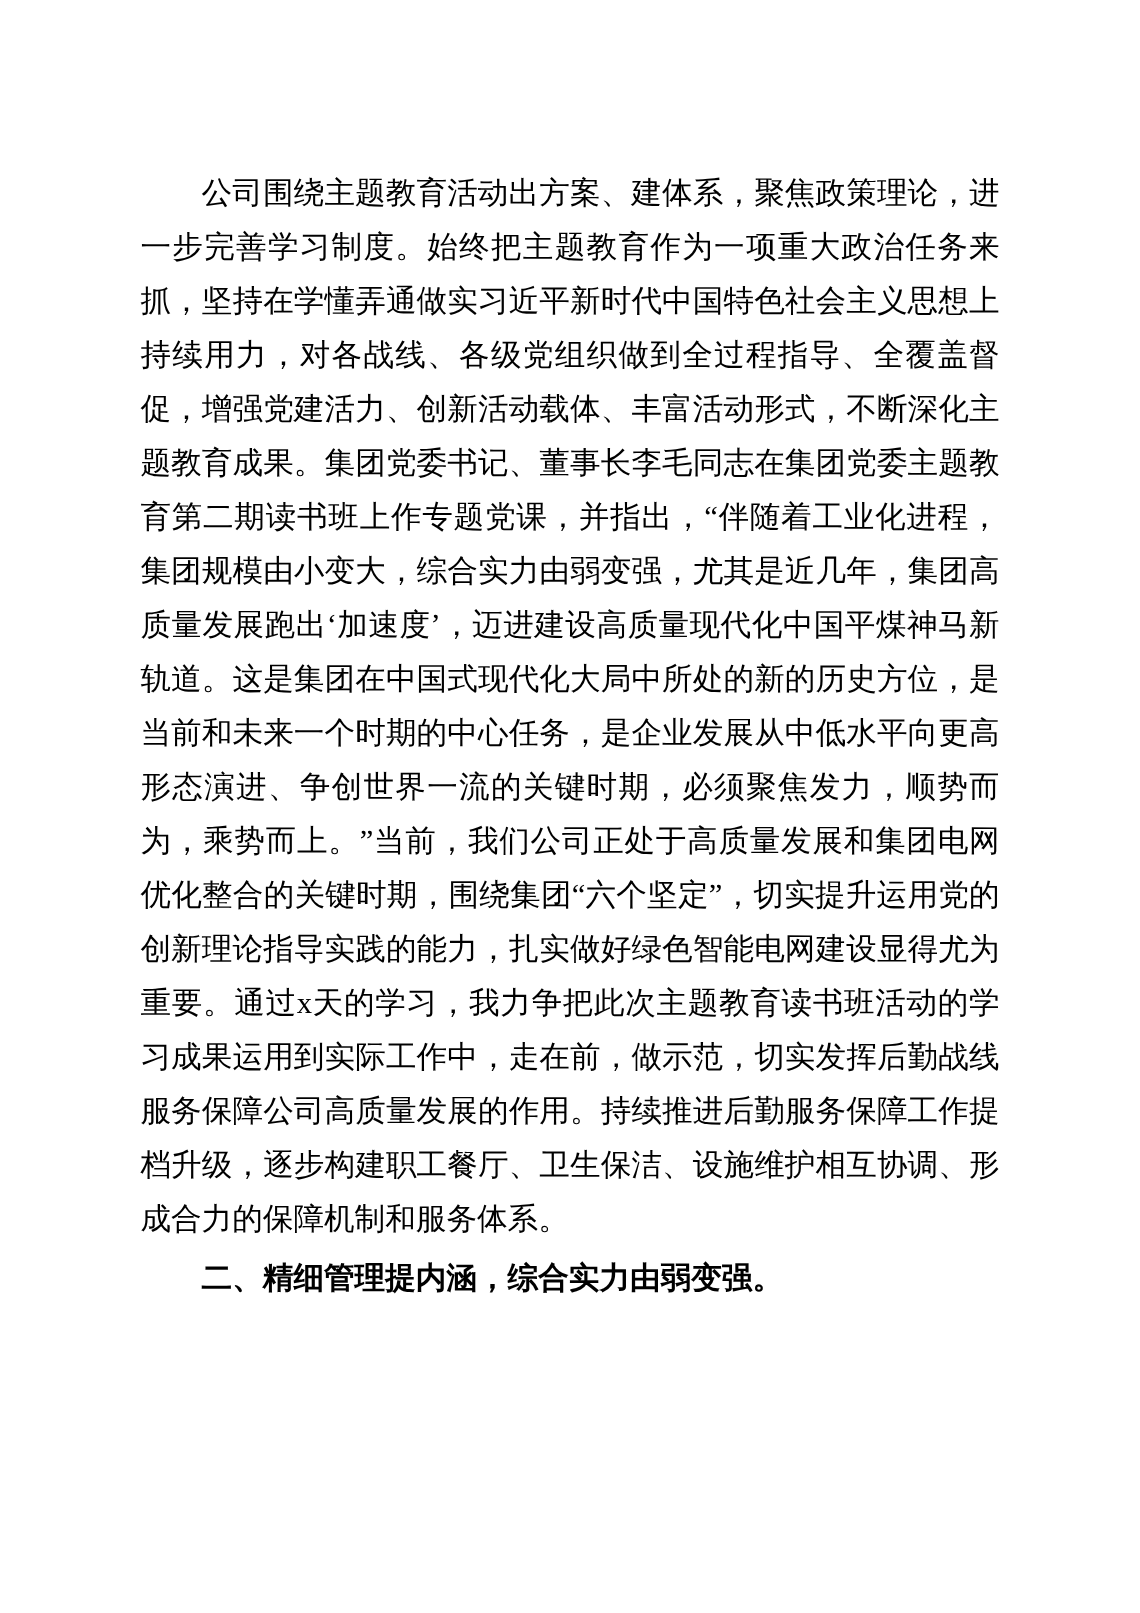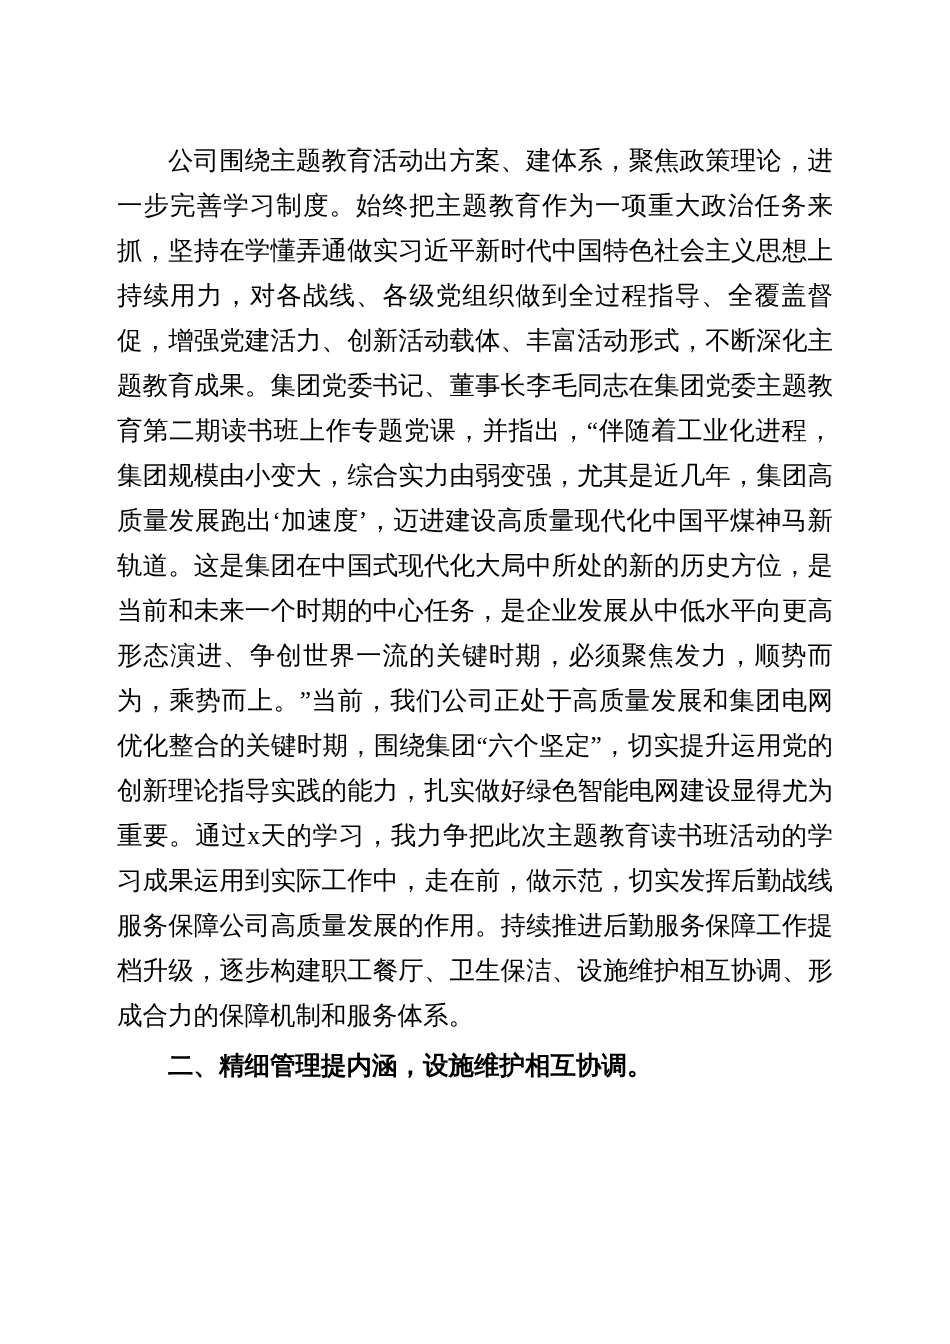--- a/index.html
+++ b/index.html
@@ -35,14 +35,14 @@
       line-height: 45px;
       text-indent: 2em;
       color: #000000;
     }
   </style>
 </head>
 <body>
 
 <div class="page">
   <p class="body-text">公司围绕主题教育活动出方案、建体系，聚焦政策理论，进一步完善学习制度。始终把主题教育作为一项重大政治任务来抓，坚持在学懂弄通做实习近平新时代中国特色社会主义思想上持续用力，对各战线、各级党组织做到全过程指导、全覆盖督促，增强党建活力、创新活动载体、丰富活动形式，不断深化主题教育成果。集团党委书记、董事长李毛同志在集团党委主题教育第二期读书班上作专题党课，并指出，“伴随着工业化进程，集团规模由小变大，综合实力由弱变强，尤其是近几年，集团高质量发展跑出‘加速度’，迈进建设高质量现代化中国平煤神马新轨道。这是集团在中国式现代化大局中所处的新的历史方位，是当前和未来一个时期的中心任务，是企业发展从中低水平向更高形态演进、争创世界一流的关键时期，必须聚焦发力，顺势而为，乘势而上。”当前，我们公司正处于高质量发展和集团电网优化整合的关键时期，围绕集团“六个坚定”，切实提升运用党的创新理论指导实践的能力，扎实做好绿色智能电网建设显得尤为重要。通过x天的学习，我力争把此次主题教育读书班活动的学习成果运用到实际工作中，走在前，做示范，切实发挥后勤战线服务保障公司高质量发展的作用。持续推进后勤服务保障工作提档升级，逐步构建职工餐厅、卫生保洁、设施维护相互协调、形成合力的保障机制和服务体系。</p>
-  <p class="section-heading">二、精细管理提内涵，设施维护相互协调。</p>
+  <p class="section-heading">二、精细管理提内涵，综合实力由弱变强。</p>
 </div>
 
 </body></html>

